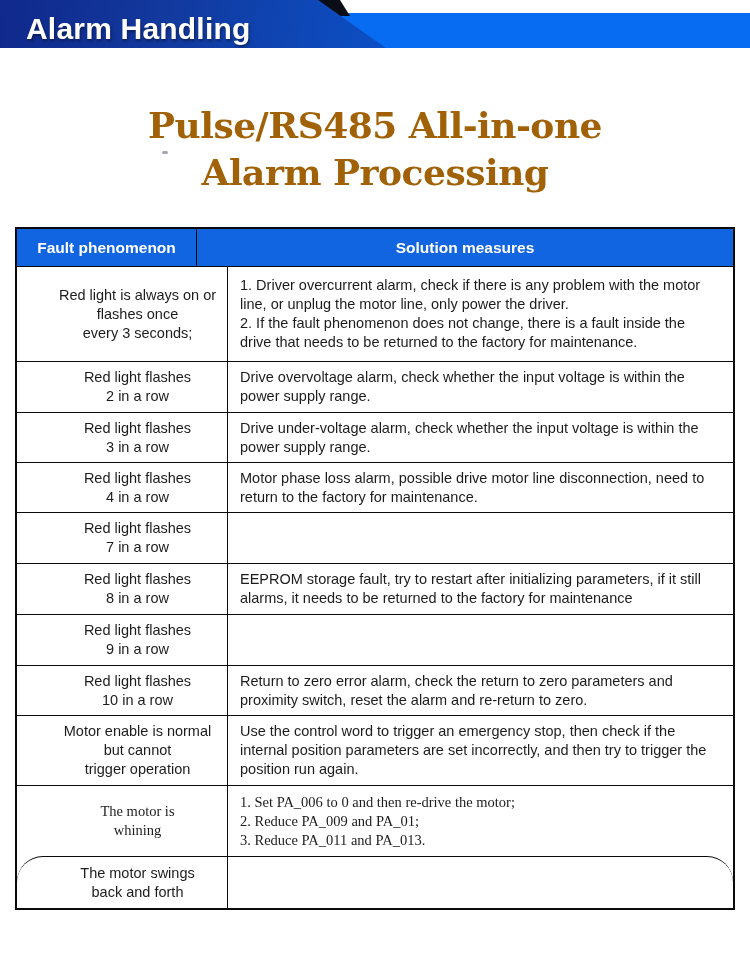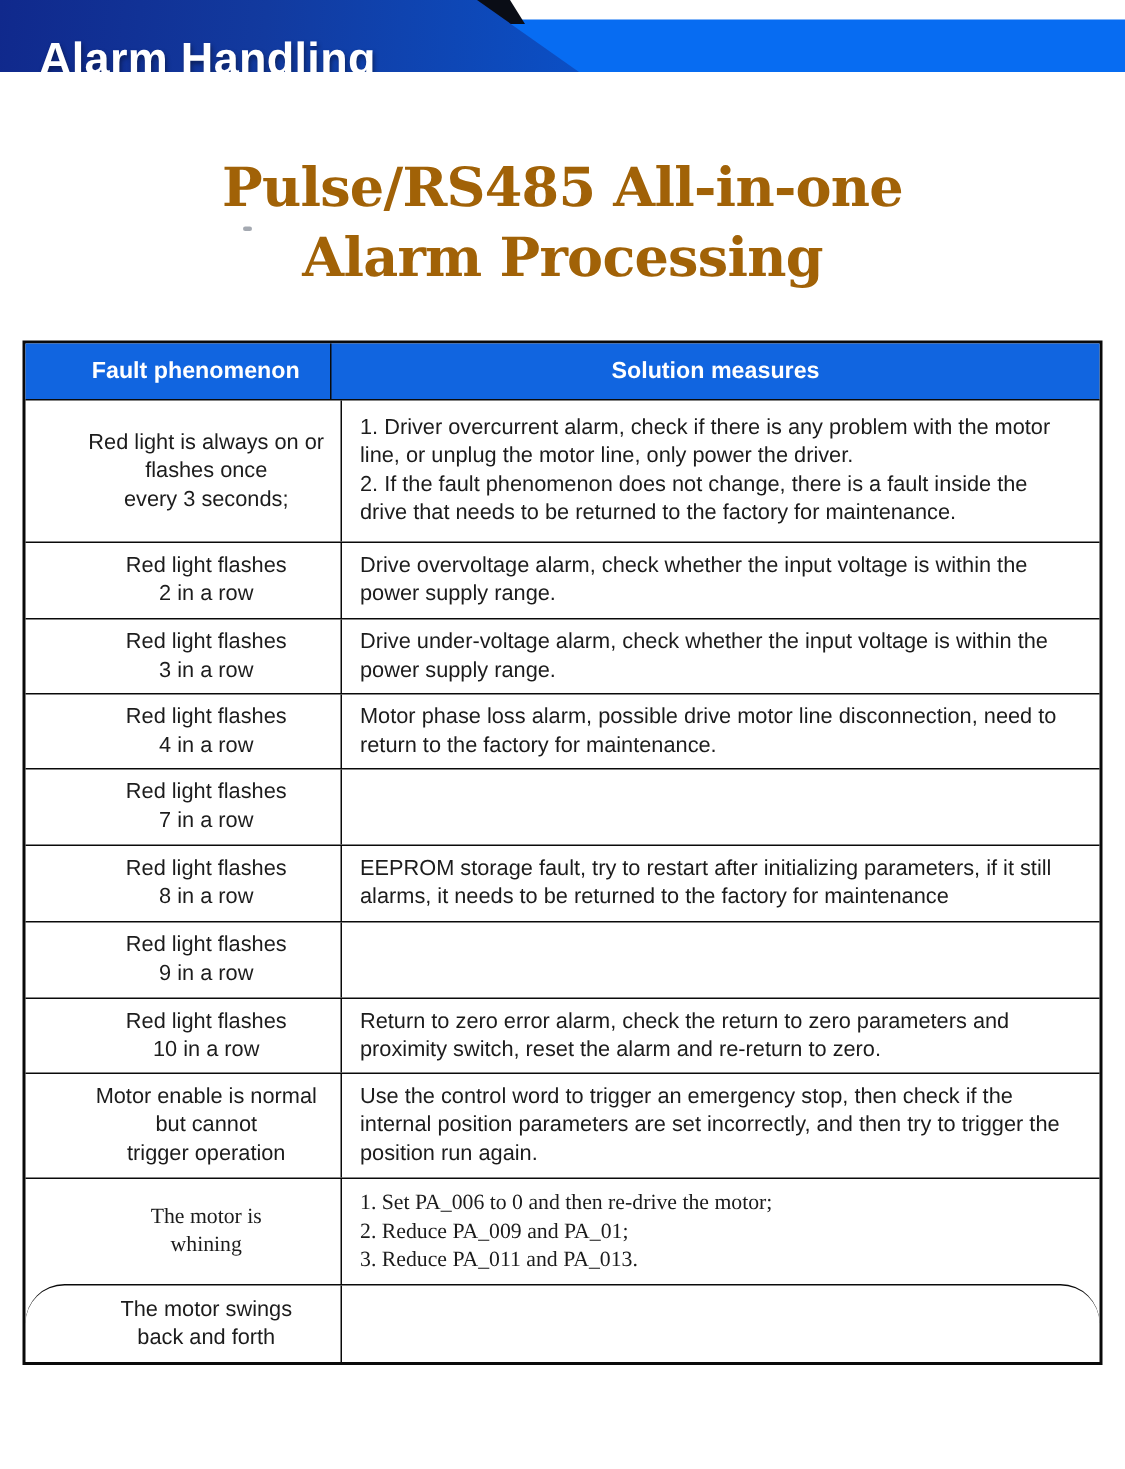--- a/index.html
+++ b/index.html
@@ -21,21 +21,21 @@
     position:absolute;top:0;left:0;width:400px;height:18px;z-index:1;
     background:var(--fold-black,#0a0d16);
     clip-path:polygon(312px 0,340px 0,350px 16px,320px 16px);
   }
   .banner-ribbon{
     position:absolute;top:0;left:0;width:392px;height:48px;z-index:2;
     background:linear-gradient(96deg,var(--ribbon-dark,#10298c) 0%,#123a9f 45%,var(--ribbon-light,#0b50c6) 100%);
     clip-path:polygon(0 0,318px 0,386px 48px,0 48px);
   }
   .banner-title{
-    margin:0;padding:16px 0 0 26px;
+    margin:0;padding:5px 0 0 26px;
     font-size:30px;line-height:47px;font-weight:bold;
     color:#ffffff;letter-spacing:0.2px;
     text-shadow:1px 2px 3px rgba(8,14,40,.55);
     font-family:"Liberation Sans",sans-serif;
   }
 
   
   .doc-title{
     position:absolute;top:102px;left:0;width:750px;
     text-align:center;
@@ -66,21 +66,21 @@
     flex:0 0 180px;max-width:180px;
     border-right:1.5px solid var(--border-black,#0a0a0a);
     justify-content:center;text-align:center;
     padding:4px 6px;
   }
   .cell-solution{
     flex:1 1 auto;
     justify-content:flex-start;text-align:left;
     padding:5px 16px 5px 12px;
   }
-  .thead{background:var(--header-blue,#1165e0);padding-left:24px;}
+  .thead{background:var(--header-blue,#1165e0);}
   .thead .cell{
     color:#ffffff;font-weight:bold;font-size:15.5px;
     justify-content:center;text-align:center;padding:2px 4px;
   }
   
   .tbl .trow:nth-of-type(1){min-height:37px;}
   .tbl .trow:nth-of-type(2){min-height:95px;}
   .tbl .trow:nth-of-type(3){min-height:51px;}
   .tbl .trow:nth-of-type(4){min-height:50px;}
   .tbl .trow:nth-of-type(5){min-height:50px;}

